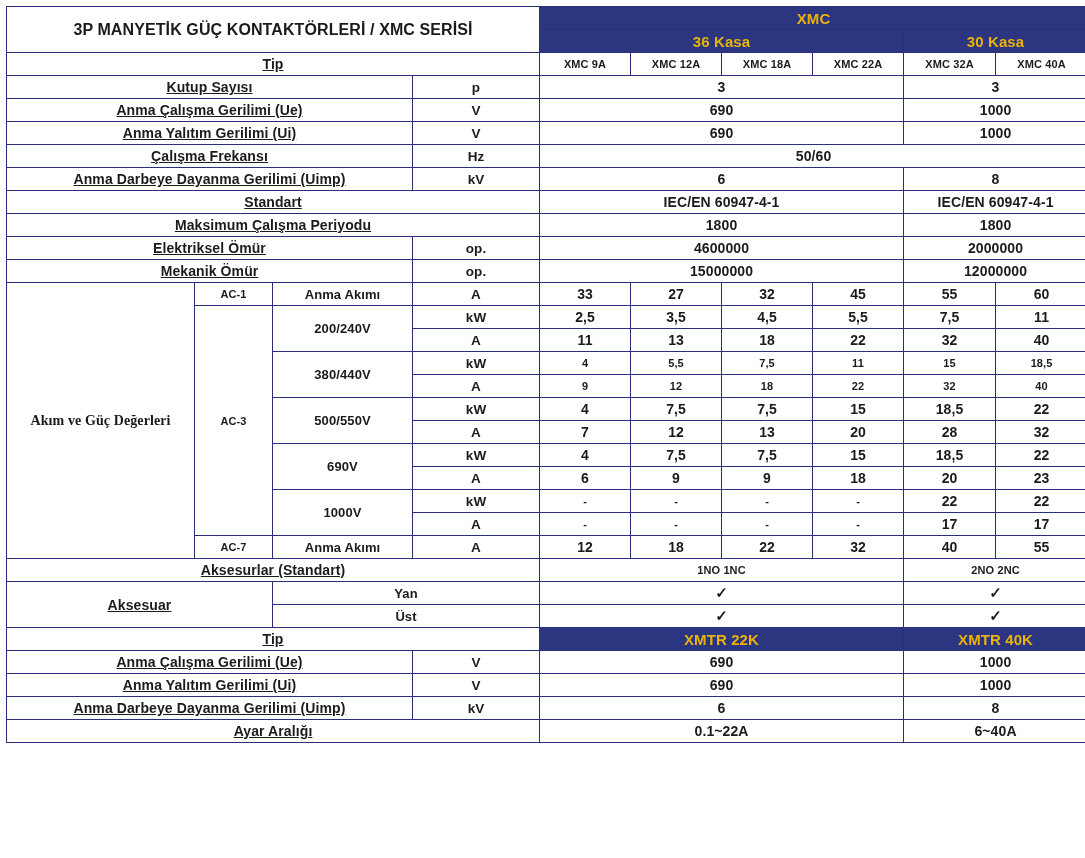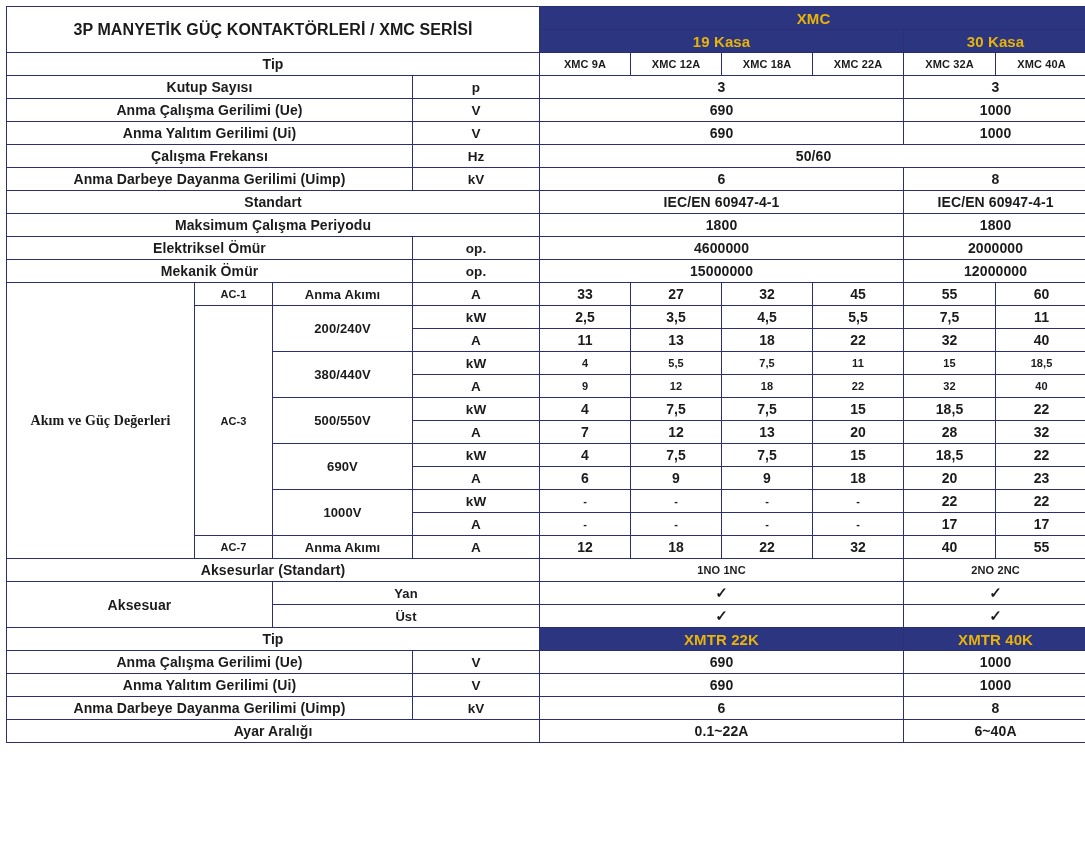--- a/index.html
+++ b/index.html
@@ -50,20 +50,21 @@
     padding-left: 12px;
     font-size: 16px;
     font-weight: bold;
     letter-spacing: 0.2px;
   }
   .lbl {
     text-align: left;
     padding-left: 10px;
     font-weight: bold;
     font-size: 14px;
+    text-decoration: underline;
   }
   .lbl-sm {
     text-align: left;
     padding-left: 10px;
     font-weight: bold;
     font-size: 13px;
   }
   .unit {
     text-align: left;
     padding-left: 8px;
@@ -113,21 +114,21 @@
     <col style="width:92px">
     <col style="width:92px">
   </colgroup>
 
   <tbody>
         <tr>
     <td colspan="4" rowspan="2" class="hdr-title">3P MANYETİK GÜÇ KONTAKTÖRLERİ / XMC SERİSİ</td>
     <td colspan="6" class="hdr-dark tall">XMC</td>
   </tr>
   <tr>
-    <td colspan="4" class="hdr-dark tall">19 Kasa</td>
+    <td colspan="4" class="hdr-dark tall">36 Kasa</td>
     <td colspan="2" class="hdr-dark tall">30 Kasa</td>
   </tr>
   <tr>
     <td colspan="4" class="lbl tall">Tip</td>
     <td class="val-b tall">XMC 9A</td>
     <td class="val-b tall">XMC 12A</td>
     <td class="val-b tall">XMC 18A</td>
     <td class="val-b tall">XMC 22A</td>
     <td class="val-b tall">XMC 32A</td>
     <td class="val-b tall">XMC 40A</td>

